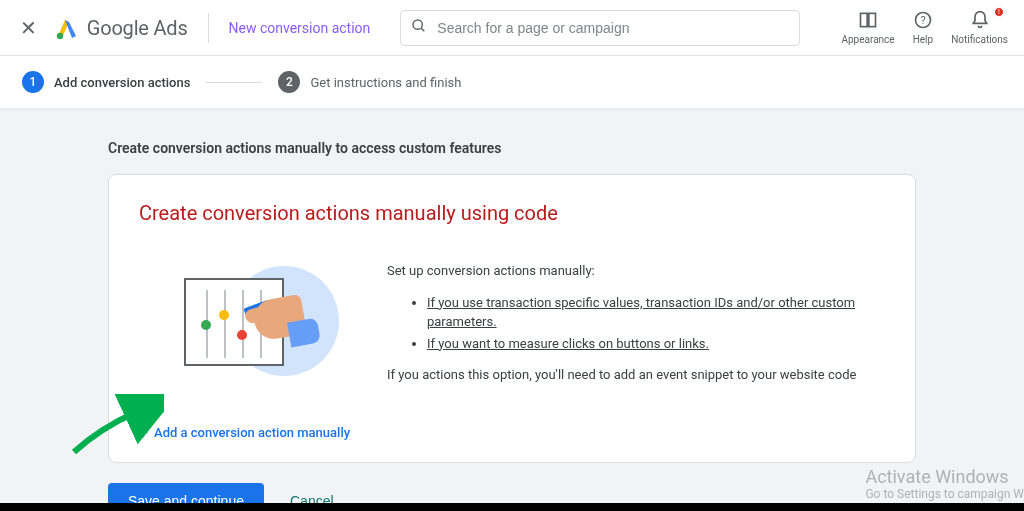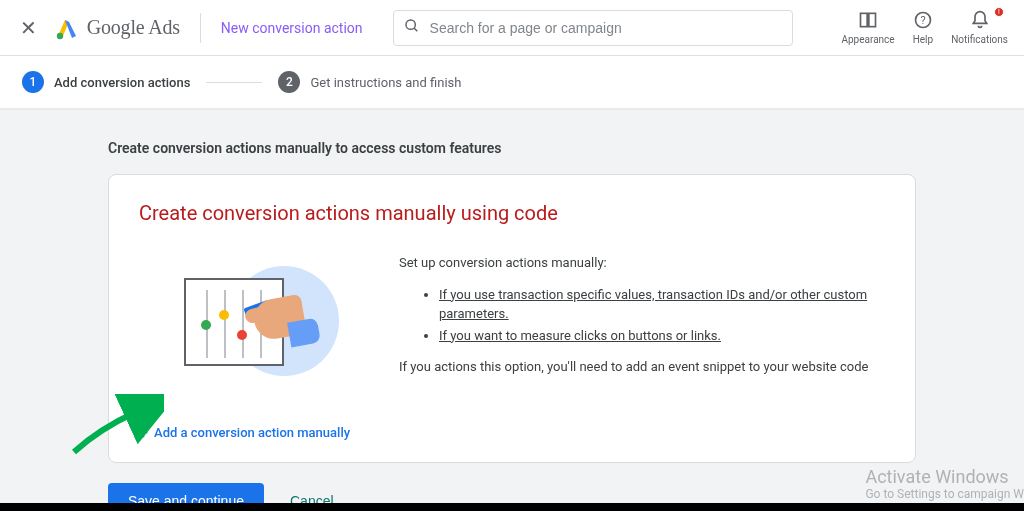--- a/index.html
+++ b/index.html
@@ -5,21 +5,21 @@
   * { box-sizing: border-box; margin: 0; padding: 0; }
   html, body { width: 1024px; height: 511px; font-family: Roboto, Arial, sans-serif; background: #f1f3f4; overflow: hidden; }
   body { position: relative; }
 
   
   .header {
     display: flex; align-items: center; height: 56px; background: #fff;
     border-bottom: 1px solid #e0e0e0; padding: 0 12px; gap: 10px;
   }
   .close-x { font-size: 20px; color: #5f6368; padding: 8px; cursor: pointer; }
-  .ads-logo { display: flex; align-items: center; gap: 8px; font-family: Liberation Serif, serif; }
+  .ads-logo { display: flex; align-items: center; gap: 8px; }
   .logo-svg { width: 24px; height: 24px; }
   .logo-text { font-size: 20px; color: #5f6368; letter-spacing: -0.2px; }
   .divider-v { width: 1px; height: 30px; background: #dadce0; margin: 0 10px; }
   .page-title { font-size: 14px; color: #8b5cf6; }
   .search-wrap {
     flex: 1; margin-left: 20px; max-width: 400px; height: 36px;
     border: 1px solid #dadce0; border-radius: 4px; display: flex; align-items: center;
     padding: 0 10px; gap: 10px; color: #5f6368;
   }
   .search-input {
@@ -44,21 +44,21 @@
   .step-inactive { color: #5f6368; font-weight: 400; }
   .step-line { width: 56px; height: 1px; background: #dadce0; }
 
   
   .content { padding: 30px 108px 0 108px; }
   .section-heading { font-size: 14px; font-weight: 600; color: #3c4043; margin-bottom: 18px; }
   .card {
     background: #fff; border: 1px solid #dadce0; border-radius: 8px; padding: 26px 30px 20px 30px;
   }
   .card-title { font-size: 20px; color: #b91c1c; margin-bottom: 28px; font-weight: 400; }
-  .card-body { display: flex; gap: 40px; align-items: flex-start; }
+  .card-body { display: flex; gap: 28px; align-items: center; }
   .illus { width: 220px; height: 140px; flex-shrink: 0; display: flex; align-items: center; justify-content: center; }
   .illus-inner { position: relative; width: 180px; height: 130px; }
   .illus-circle { position: absolute; width: 110px; height: 110px; background: #d2e3fc; border-radius: 50%; left: 70px; top: 8px; }
   .illus-card { position: absolute; width: 100px; height: 88px; border: 2px solid #5f6368; background: #fff; left: 25px; top: 20px; }
   .illus-line { position: absolute; width: 2px; height: 68px; background: #bdc1c6; top: 10px; }
   .l1 { left: 20px; } .l2 { left: 38px; } .l3 { left: 56px; } .l4 { left: 74px; }
   .dot { position: absolute; width: 10px; height: 10px; border-radius: 50%; }
   .d1 { background: #34a853; left: 15px; top: 40px; }
   .d2 { background: #fbbc04; left: 33px; top: 30px; }
   .d3 { background: #ea4335; left: 51px; top: 50px; }

